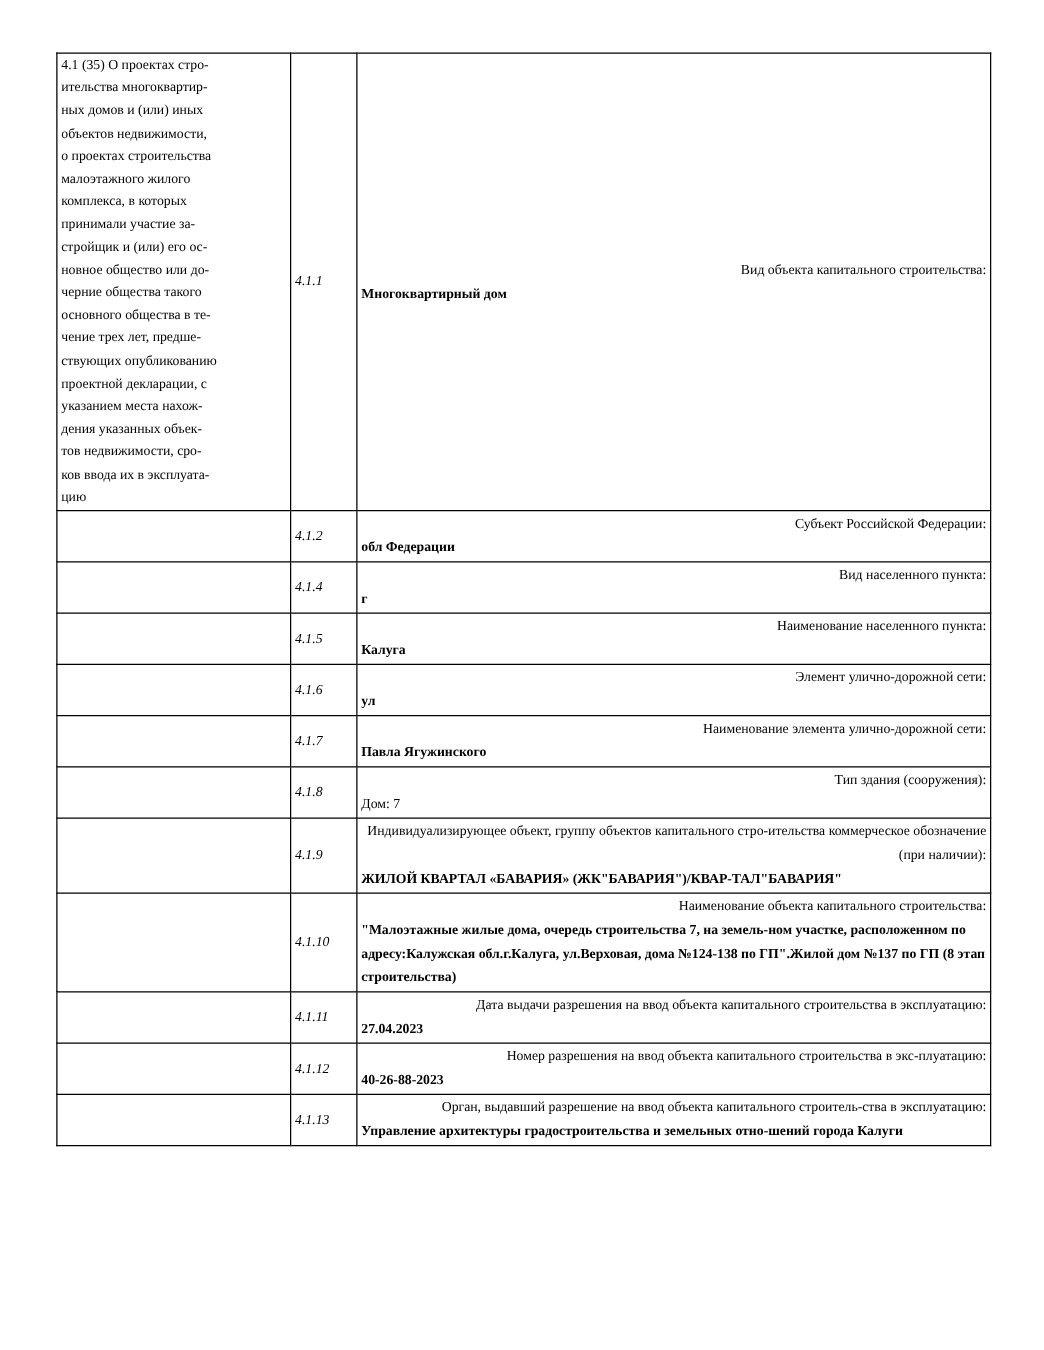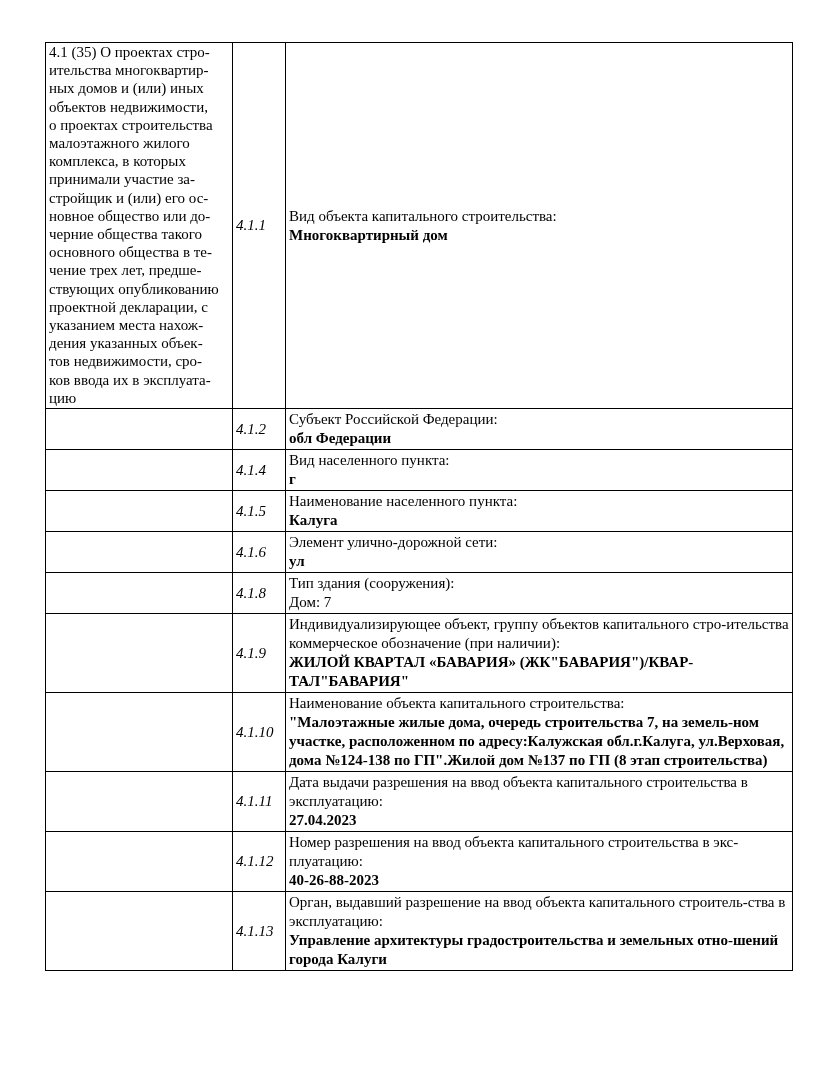--- a/index.html
+++ b/index.html
@@ -20,38 +20,39 @@
   table.decl {
     border-collapse: collapse;
     table-layout: fixed;
     width: 747px;
     margin: 42px 0 0 45px;
   }
   table.decl td {
     border: 1px solid #000000;
     padding: 1px 3px;
     vertical-align: middle;
-    font-size: 15px;
+    font-size: 11px;
     line-height: 19px;
     word-wrap: break-word;
   }
   td.c-left {
     vertical-align: top;
   }
   td.c-left.left-text {
     white-space: pre-line;
     line-height: 18.2px;
     padding-top: 0;
   }
   td.c-num {
     vertical-align: middle;
     font-style: italic;
   }
   .label {
     font-weight: normal;
+    text-align: right;
   }
   .value {
     font-weight: bold;
   }
   .value.plain {
     font-weight: normal;
   }
 </style>
 </head>
 <body>
@@ -118,20 +119,28 @@
       <tr>
         <td class="c-left"></td>
         <td class="c-num">4.1.6</td>
         <td class="c-val">
           <div class="label">Элемент улично-дорожной сети:</div>
           <div class="value">ул</div>
         </td>
       </tr>
       <tr>
         <td class="c-left"></td>
+        <td class="c-num">4.1.7</td>
+        <td class="c-val">
+          <div class="label">Наименование элемента улично-дорожной сети:</div>
+          <div class="value">Павла Ягужинского</div>
+        </td>
+      </tr>
+      <tr>
+        <td class="c-left"></td>
         <td class="c-num">4.1.8</td>
         <td class="c-val">
           <div class="label">Тип здания (сооружения):</div>
           <div class="value plain">Дом: 7</div>
         </td>
       </tr>
       <tr>
         <td class="c-left"></td>
         <td class="c-num">4.1.9</td>
         <td class="c-val">

